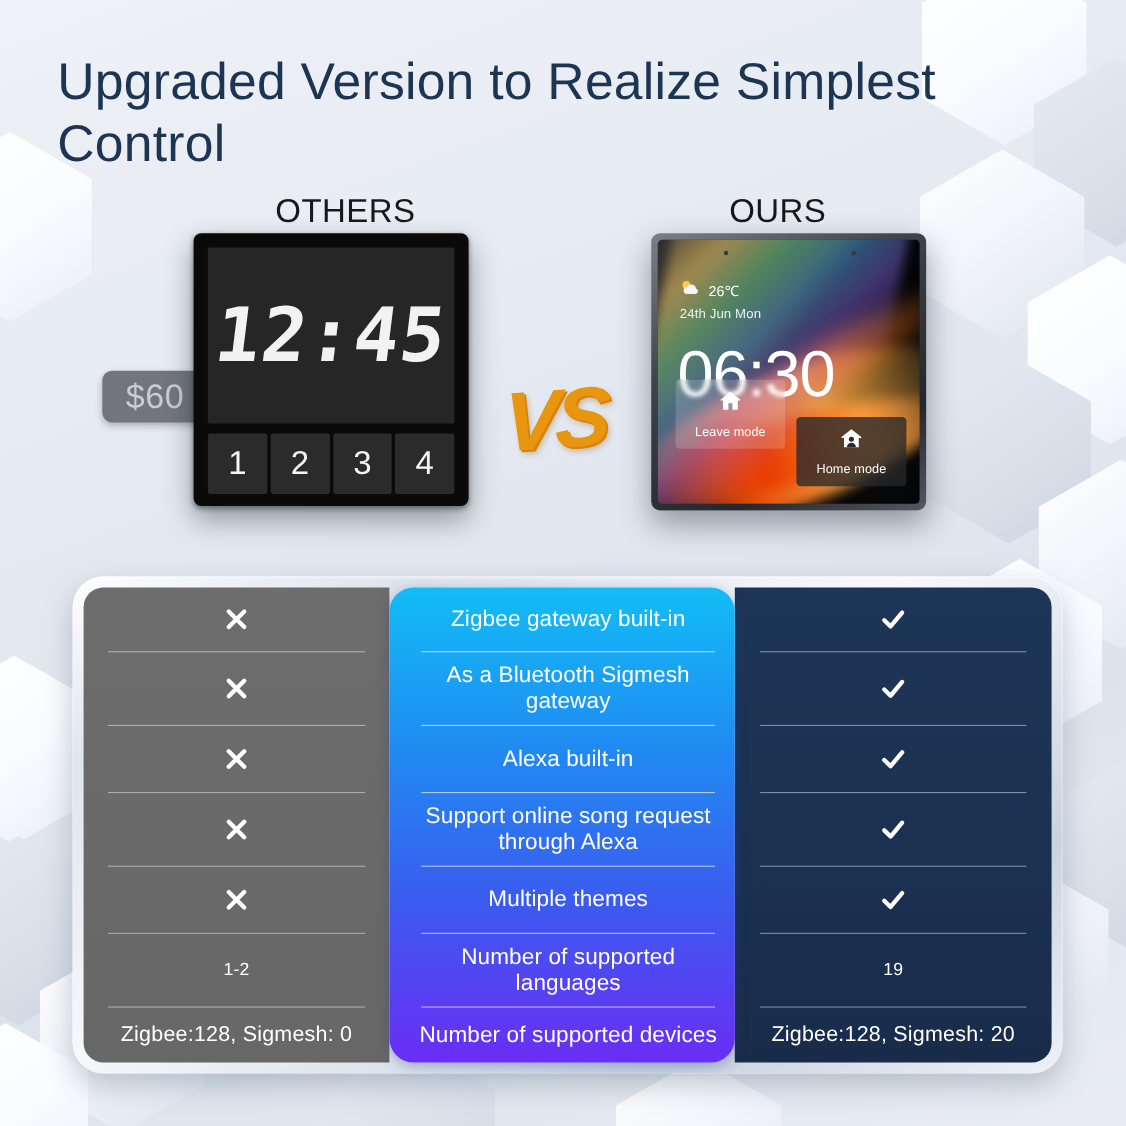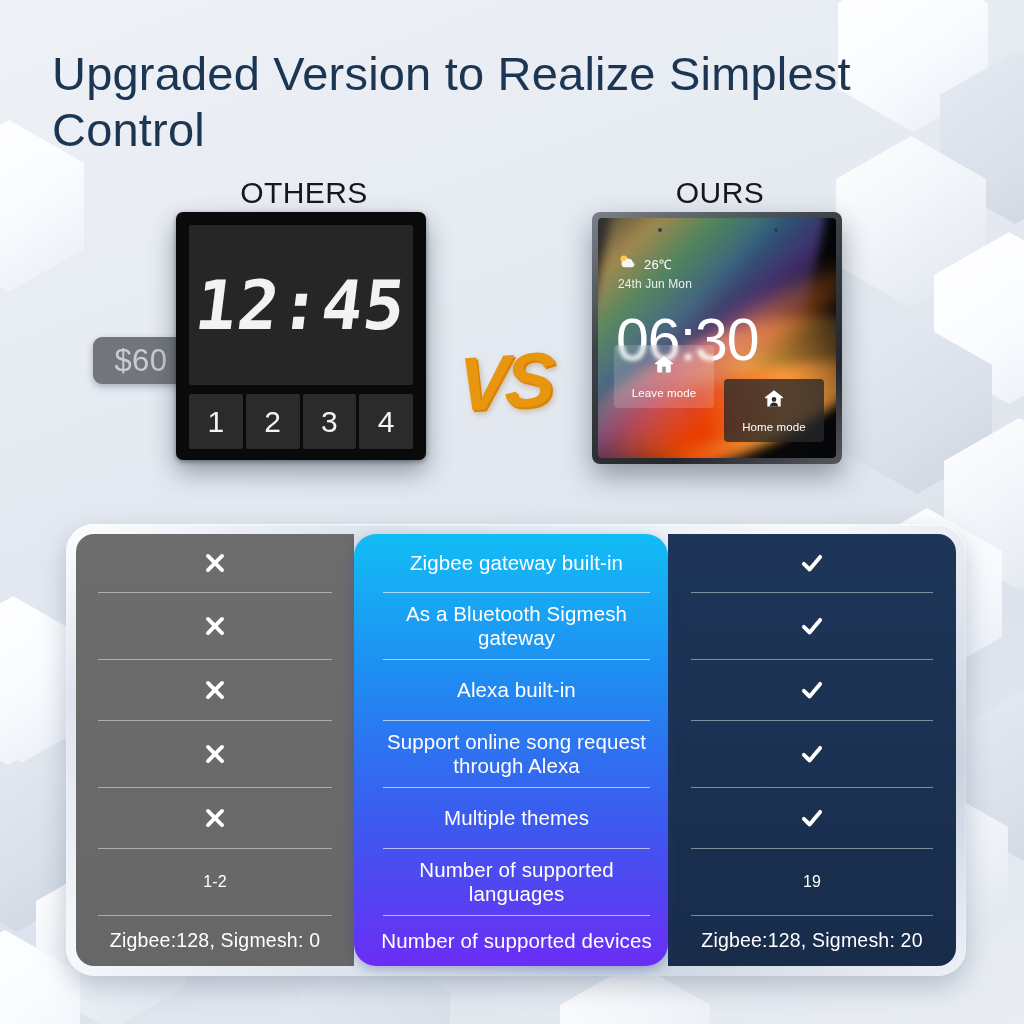--- a/index.html
+++ b/index.html
@@ -31,22 +31,22 @@
     position:absolute; left:52px; top:46px; width:940px;
     font-size:47px; line-height:1.19; font-weight:400;
     color:#1b3553; letter-spacing:.2px;
   }
 
   
   .caption {
     position:absolute; font-size:30px; color:#16181c; font-weight:400;
     letter-spacing:.4px; text-align:center;
   }
-  #cap-others { left:204px; top:176px; width:200px; }
-  #cap-ours   { left:632px; top:176px; width:176px; }
+  #cap-others { left:214px; top:176px; width:200px; }
+  #cap-ours   { left:619px; top:176px; width:176px; }
 
   
   #price-tag {
     position:absolute; left:93px; top:337px; width:96px; height:47px;
     border-radius:9px; background:#72767c;
     box-shadow:0 3px 7px rgba(60,70,85,.35);
     display:flex; align-items:center; justify-content:center;
     color:#c9ccd1; font-size:31px; letter-spacing:.5px;
   }
 

